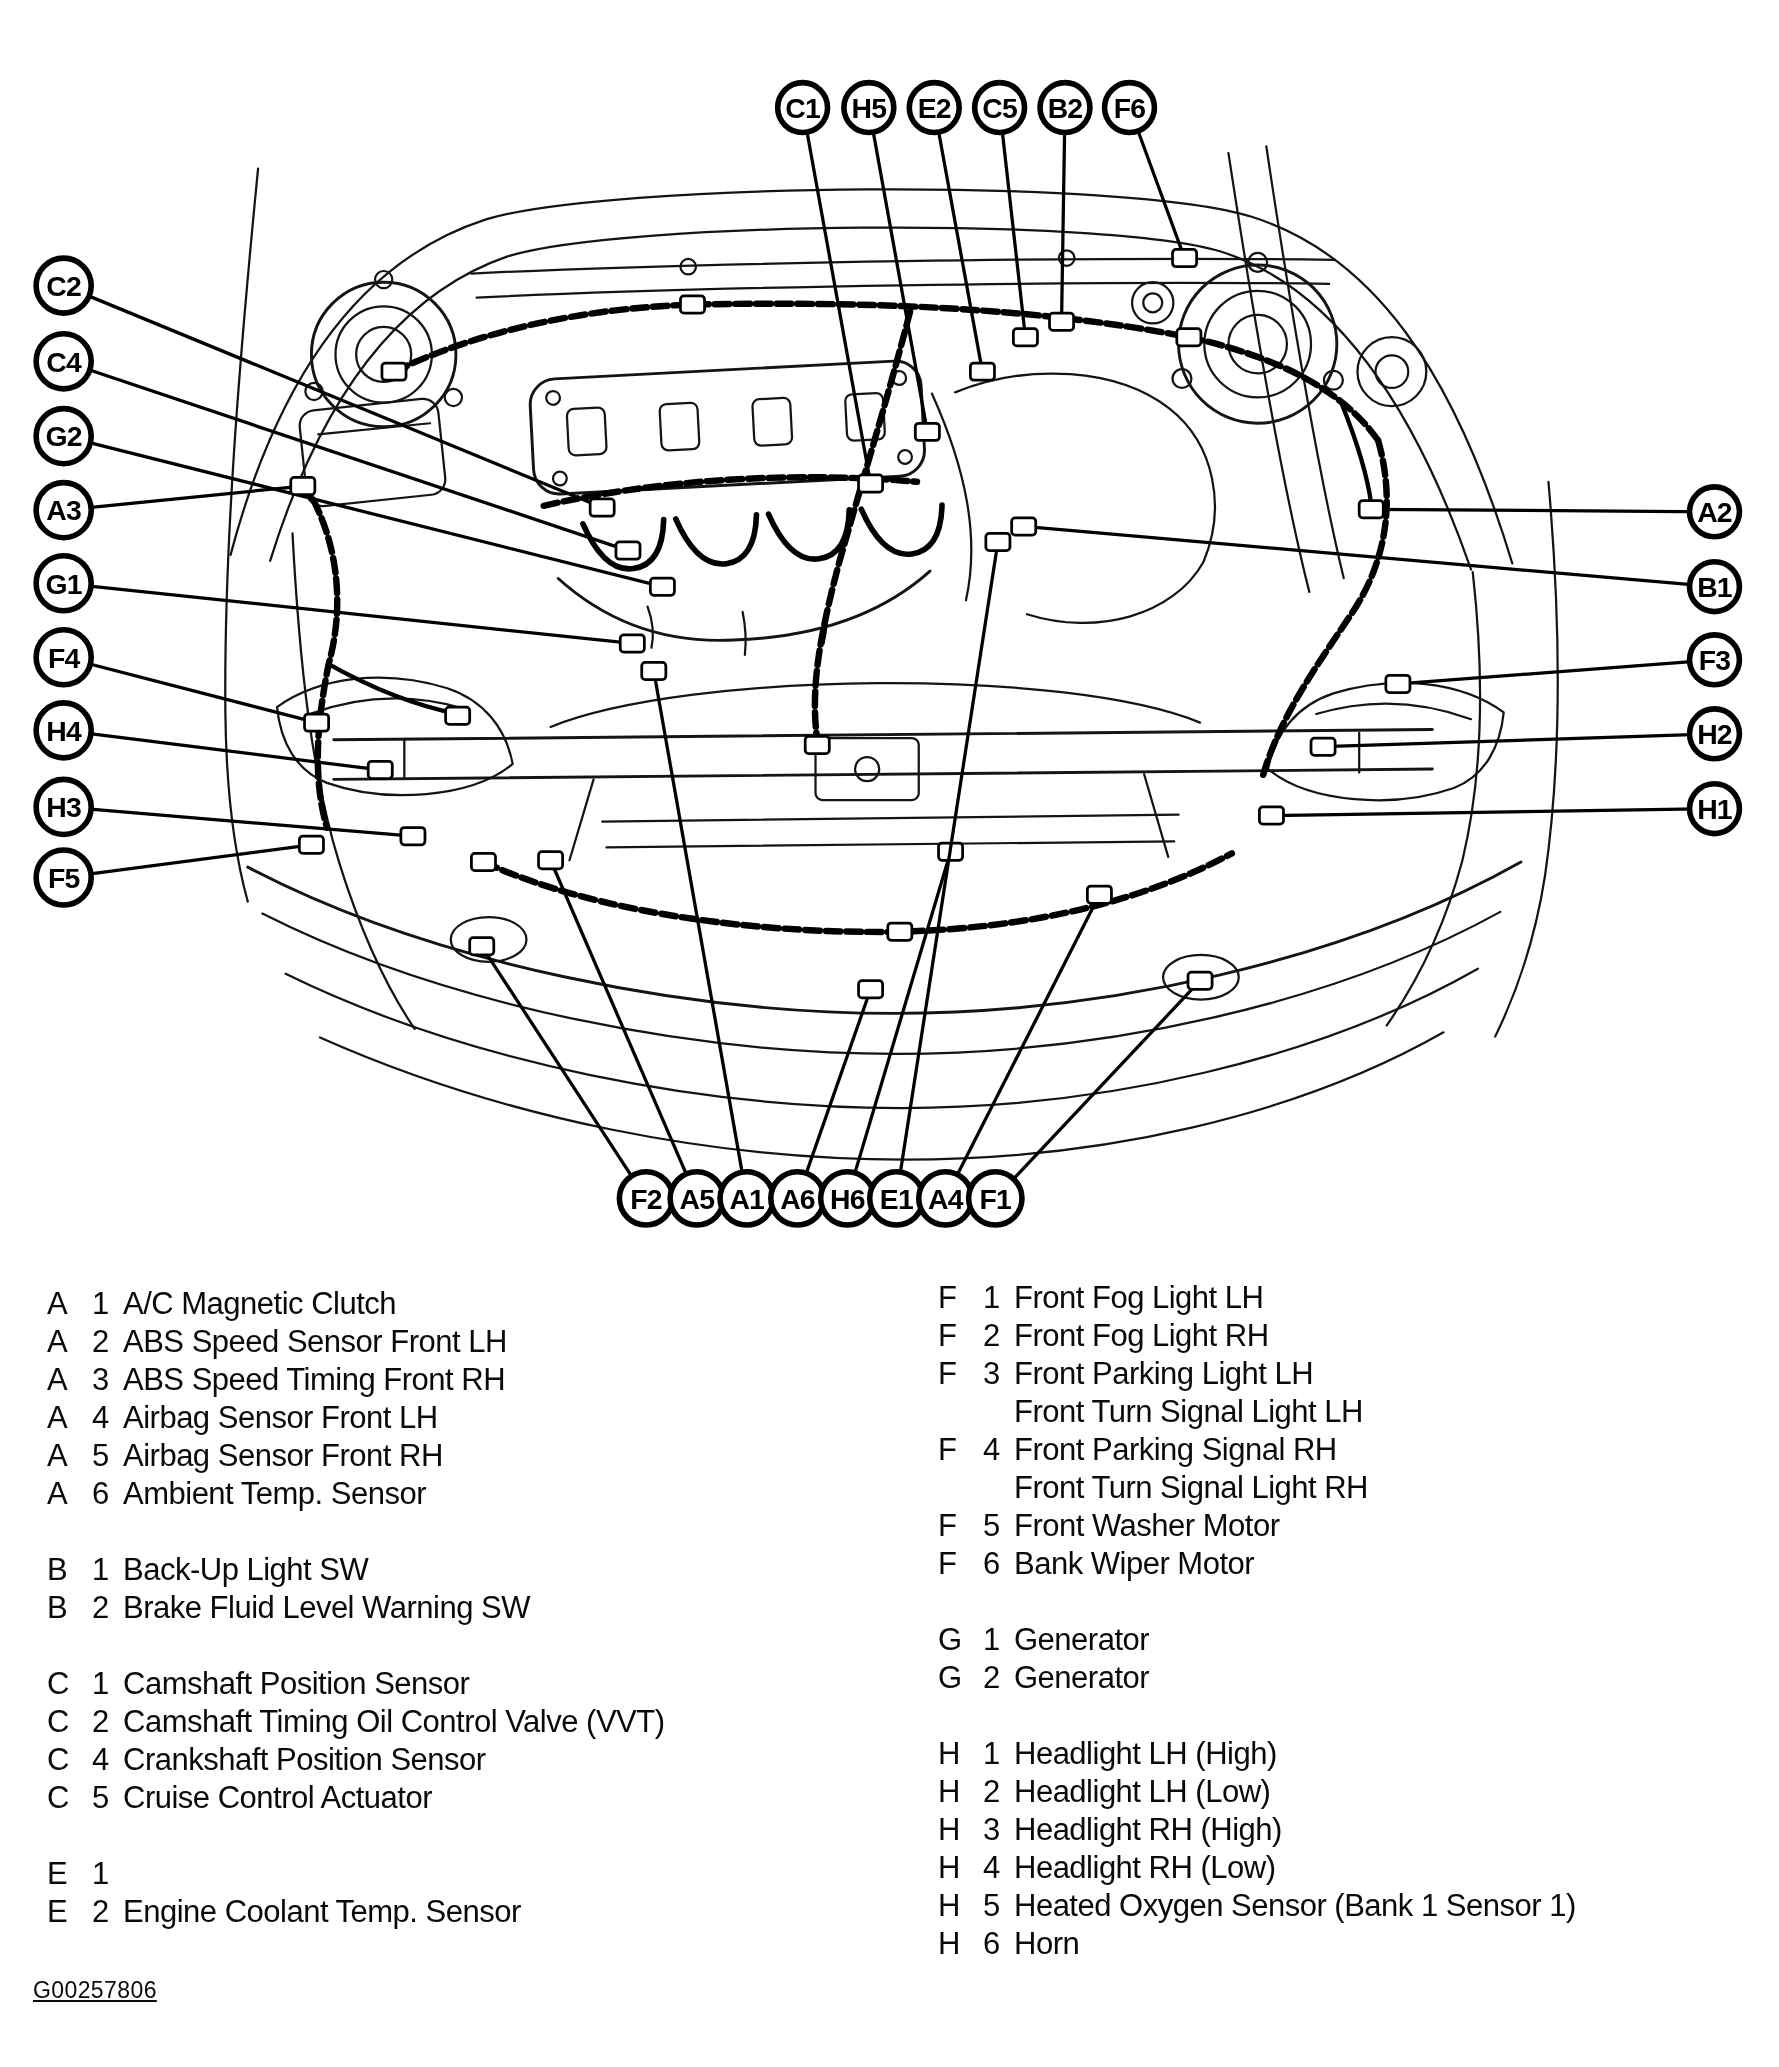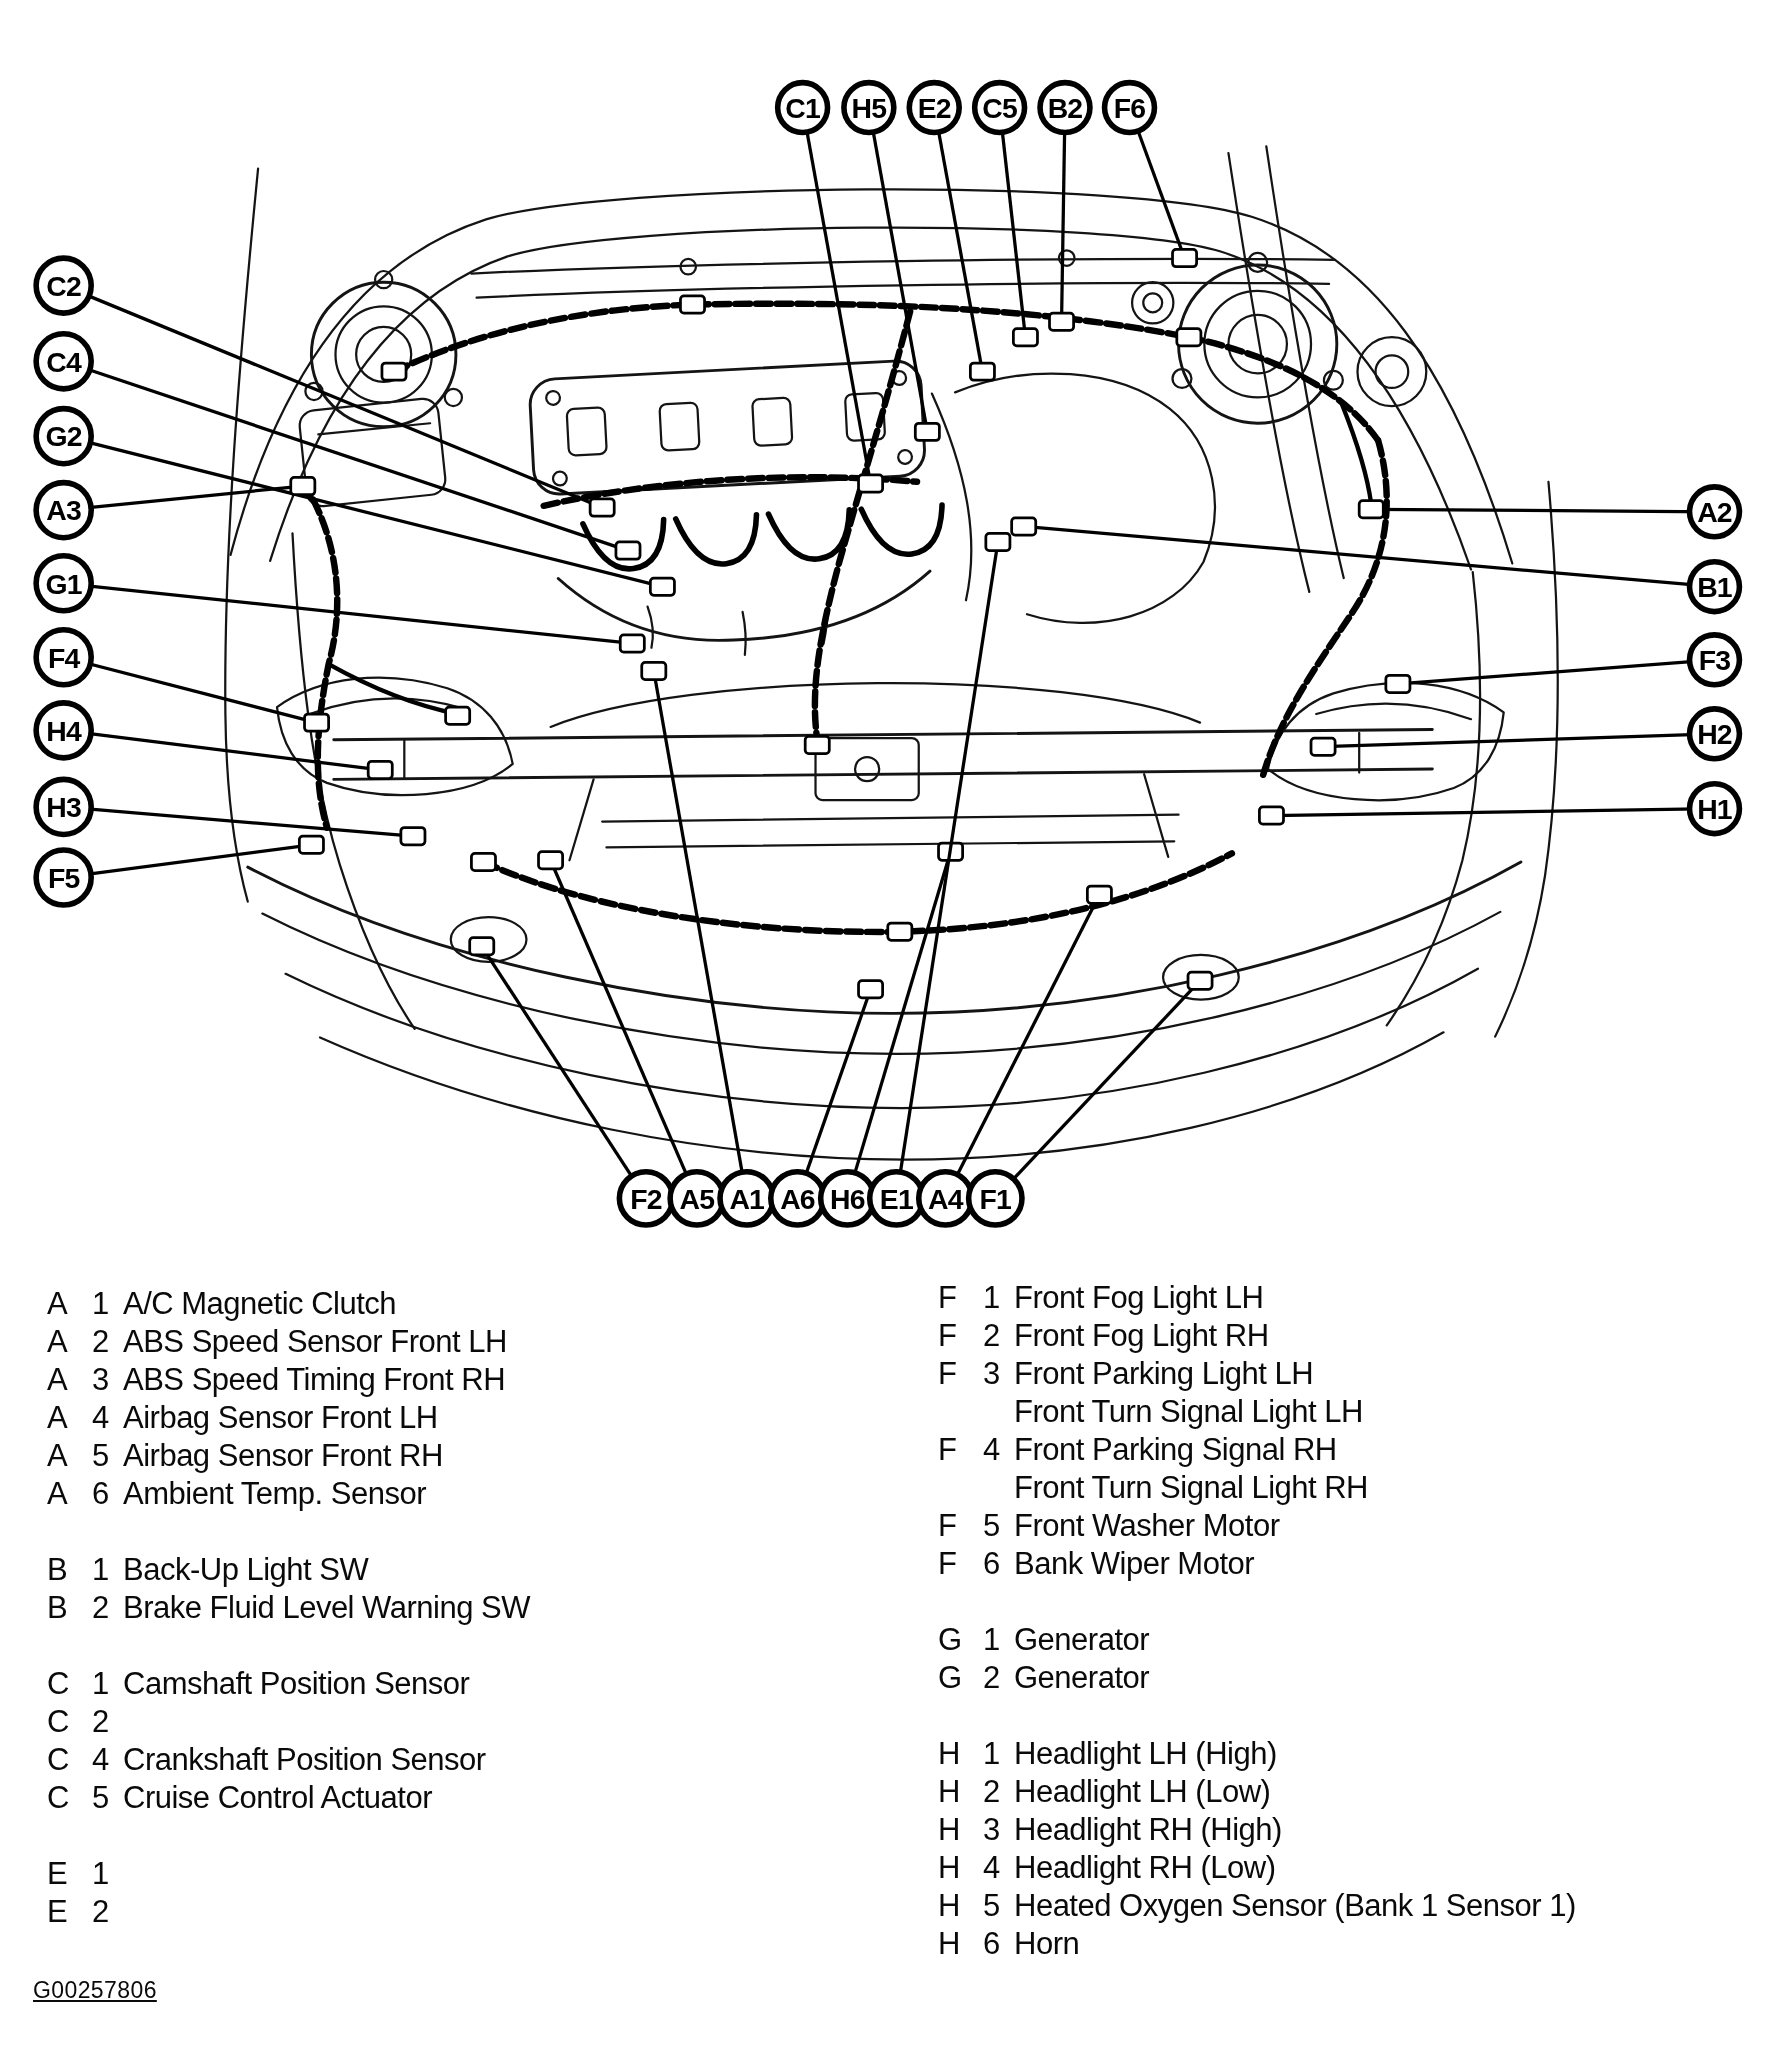--- a/index.html
+++ b/index.html
@@ -374,20 +374,23 @@
       <div class="lg-row">
         <div class="lg-letter">C</div>
         <div class="lg-num">1</div>
         <div class="lg-name">
           <div>Camshaft Position Sensor</div>
         </div>
       </div>
       <div class="lg-row">
         <div class="lg-letter">C</div>
         <div class="lg-num">2</div>
+        <div class="lg-name">
+          <div>Camshaft Timing Oil Control Valve (VVT)</div>
+        </div>
       </div>
       <div class="lg-row">
         <div class="lg-letter">C</div>
         <div class="lg-num">4</div>
         <div class="lg-name">
           <div>Crankshaft Position Sensor</div>
         </div>
       </div>
       <div class="lg-row">
         <div class="lg-letter">C</div>
@@ -398,20 +401,23 @@
       </div>
     </div>
     <div class="lg-group">
       <div class="lg-row">
         <div class="lg-letter">E</div>
         <div class="lg-num">1</div>
       </div>
       <div class="lg-row">
         <div class="lg-letter">E</div>
         <div class="lg-num">2</div>
+        <div class="lg-name">
+          <div>Engine Coolant Temp. Sensor</div>
+        </div>
       </div>
     </div>
   </div>
 <div id="legend-right" class="legend">
     <div class="lg-group">
       <div class="lg-row">
         <div class="lg-letter">F</div>
         <div class="lg-num">1</div>
         <div class="lg-name">
           <div>Front Fog Light LH</div>

